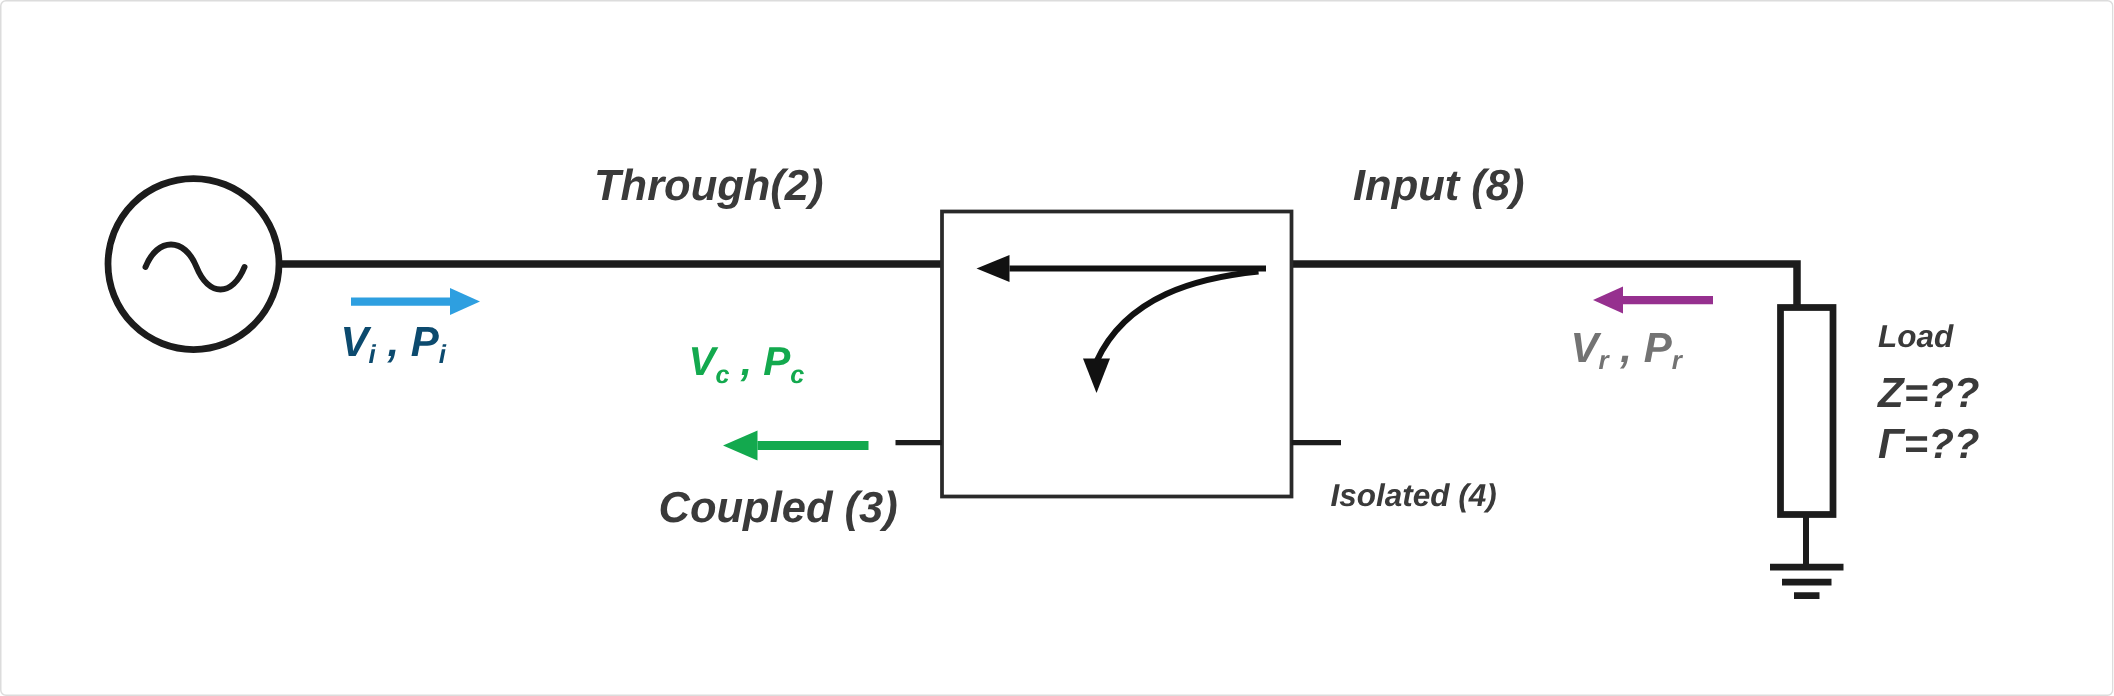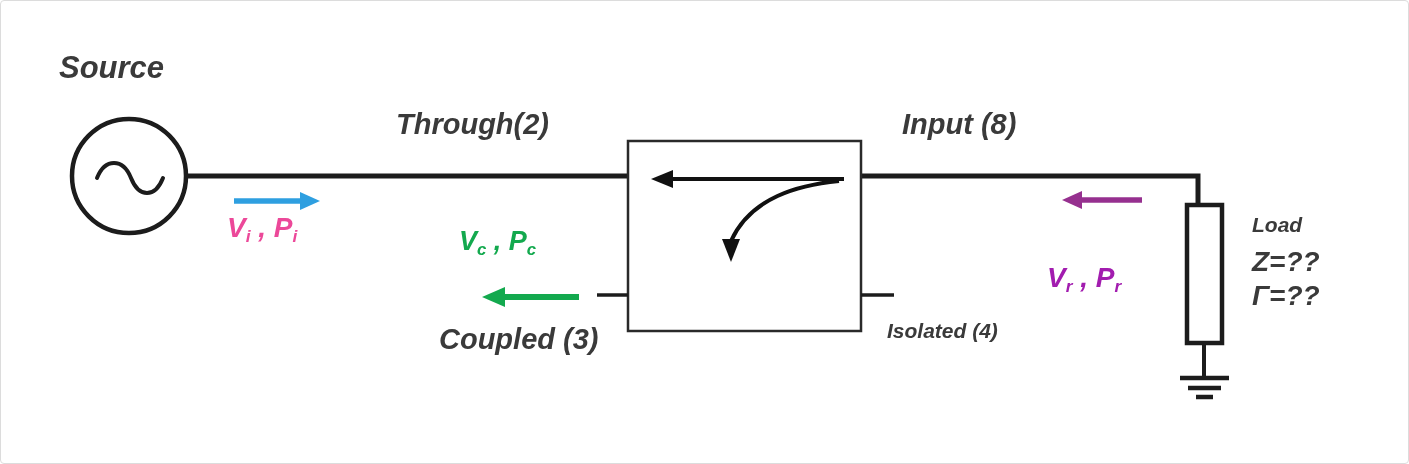--- a/index.html
+++ b/index.html
@@ -21,22 +21,22 @@
     color:#3a3a3a;
     white-space:nowrap;
     line-height:1.1;
   }
   .lbl sub{
     font-size:0.62em;
     vertical-align:baseline;
     position:relative;
     top:0.28em;
   }
-  .c-blue{color:#ec4899;}
-  .c-purple{color:#a21caf;margin-top:46px;}
+  .c-blue{color:#0c4a6e;}
+  .c-purple{color:#737373;}
   .c-green{color:#13a94e;}
 </style>
 </head>
 <body>
 
 <div class="canvas">
 
   <svg class="diagram-svg" viewBox="0 0 1409 464" xmlns="http://www.w3.org/2000/svg">
 
     <path d="M 185 175 H 1197 V 204" fill="none" stroke="#1c1c1c" stroke-width="5"></path>
@@ -70,21 +70,20 @@
 
     <line x1="1203" y1="342" x2="1203" y2="377" stroke="#1c1c1c" stroke-width="4"></line>
 
     <g>
       <line x1="1179" y1="377" x2="1228" y2="377" stroke="#1c1c1c" stroke-width="4.5"></line>
       <line x1="1187" y1="387" x2="1220" y2="387" stroke="#1c1c1c" stroke-width="4.5"></line>
       <line x1="1195" y1="396" x2="1212" y2="396" stroke="#1c1c1c" stroke-width="4.5"></line>
     </g>
   </svg>
 
-  <div class="lbl" style="left:58px;top:50px;font-size:31px;">Source</div>
 
   <div class="lbl" style="left:395px;top:108px;font-size:29px;">Through(2)</div>
 
   <div class="lbl" style="left:901px;top:108px;font-size:29px;">Input (8)</div>
 
   <div class="lbl" style="left:427px;top:323px;font-size:29px;margin-left:11px;">Coupled (3)</div>
 
   <div class="lbl" style="left:886px;top:318px;font-size:21px;">Isolated (4)</div>
 
   <div class="lbl c-blue" style="left:226px;top:212px;font-size:28px;"><span>V</span><sub>i</sub><span> , </span><span>P</span><sub>i</sub></div>

